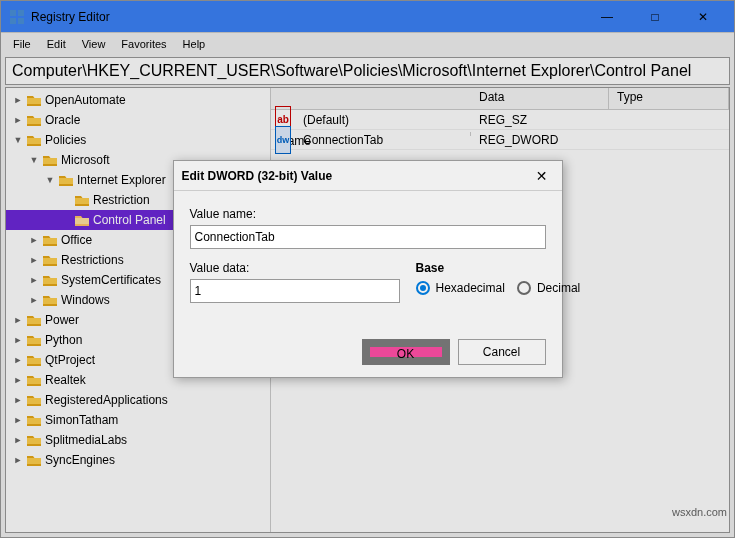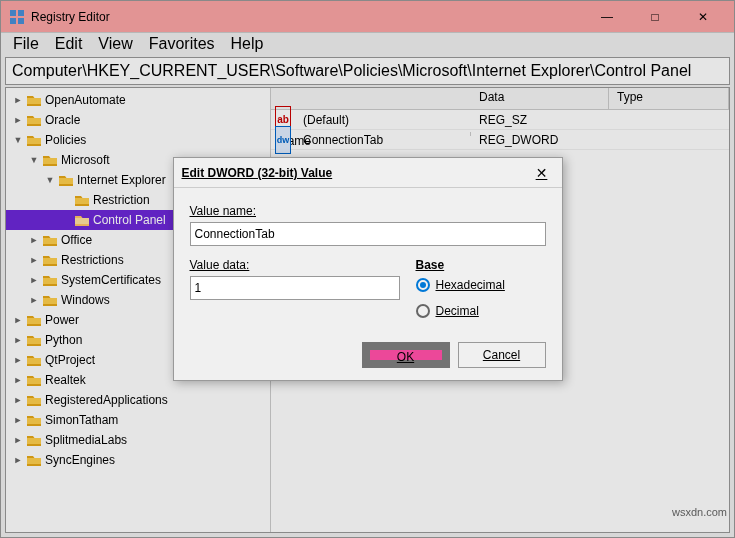--- a/index.html
+++ b/index.html
@@ -16,21 +16,21 @@
     .window {
       width: 735px;
       height: 538px;
       background: #f0f0f0;
       border: 1px solid #999;
       display: flex;
       flex-direction: column;
     }
 
     .title-bar {
-      background: #fca5a5;
+      background: #3b82f6;
       height: 32px;
       display: flex;
       align-items: center;
       padding: 0 8px;
       border-bottom: 1px solid #ccc;
       flex-shrink: 0;
     }
 
     .title-bar-icon {
       width: 16px;
@@ -71,21 +71,21 @@
       display: flex;
       align-items: center;
       padding: 0 4px;
       background: #f0f0f0;
       flex-shrink: 0;
     }
 
     .menu-item {
       padding: 2px 8px;
       cursor: pointer;
-      font-size: 16px;
+      font-size: 11px;
       text-align: right;
     }
 
     
     .address-bar {
       height: 28px;
       background: white;
       border: 1px solid #999;
       margin: 2px 4px;
       display: flex;
@@ -230,21 +230,20 @@
 
     
     .modal-overlay {
       position: absolute;
       top: 0; left: 0; right: 0; bottom: 0;
       background: rgba(0,0,0,0.1);
       display: flex;
       align-items: center;
       justify-content: center;
       z-index: 100;
-      text-decoration: underline;
     }
 
     .modal {
       background: #f0f0f0;
       border: 1px solid #999;
       width: 390px;
       box-shadow: 2px 2px 10px rgba(0,0,0,0.3);
     }
 
     .modal-title-bar {
@@ -308,21 +307,21 @@
     }
 
     .base-label {
       font-size: 12px;
       font-weight: 600;
       margin-bottom: 6px;
     }
 
     .radio-group {
       display: flex;
-      flex-direction: column;
+      flex-direction: row;
       gap: 12px;
     }
 
     .radio-item {
       display: flex;
       align-items: center;
       gap: 6px;
       font-size: 12px;
       cursor: pointer;
     }

